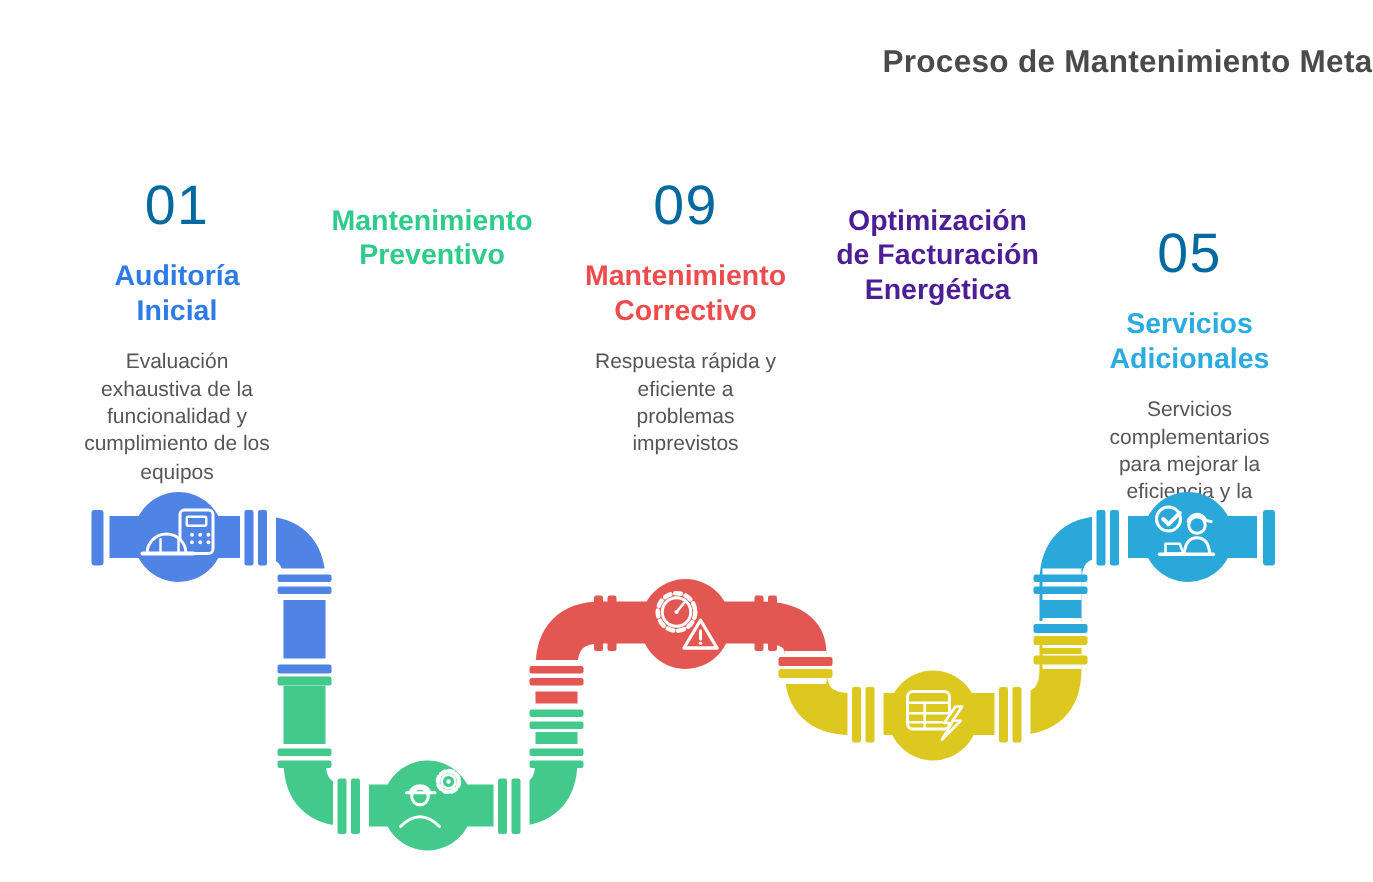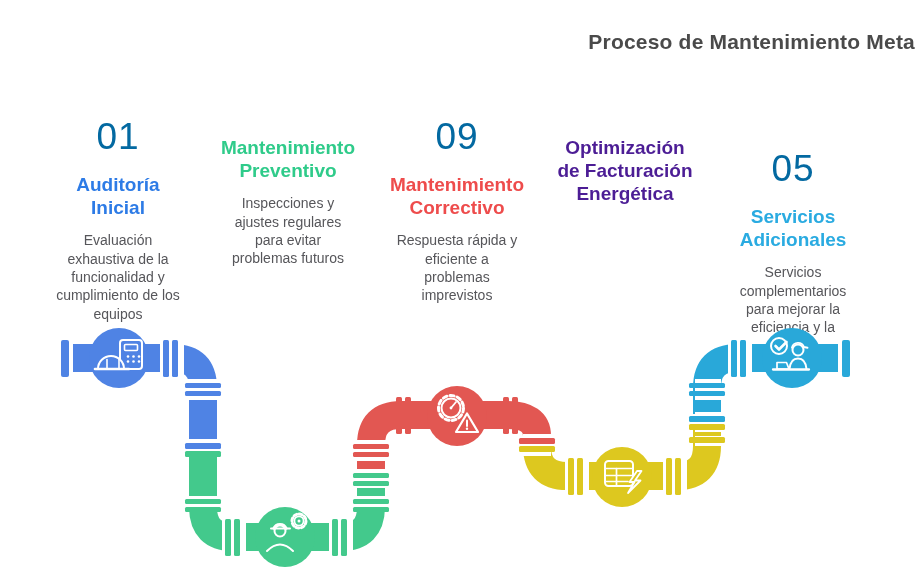--- a/index.html
+++ b/index.html
@@ -29,24 +29,20 @@
 Inicial</div>
     <div class="desc">Evaluación
 exhaustiva de la
 funcionalidad y
 cumplimiento de los
 equipos</div>
   </div>
   <div class="col" id="c2">
     <div class="head" style="color: rgb(47, 203, 138);">Mantenimiento
 Preventivo</div>
-    <div class="desc">Inspecciones y
-ajustes regulares
-para evitar
-problemas futuros</div>
   </div>
   <div class="col" id="c3">
     <div class="num">09</div>
     <div class="head" style="color: rgb(238, 76, 76);">Mantenimiento
 Correctivo</div>
     <div class="desc">Respuesta rápida y
 eficiente a
 problemas
 imprevistos</div>
   </div>

